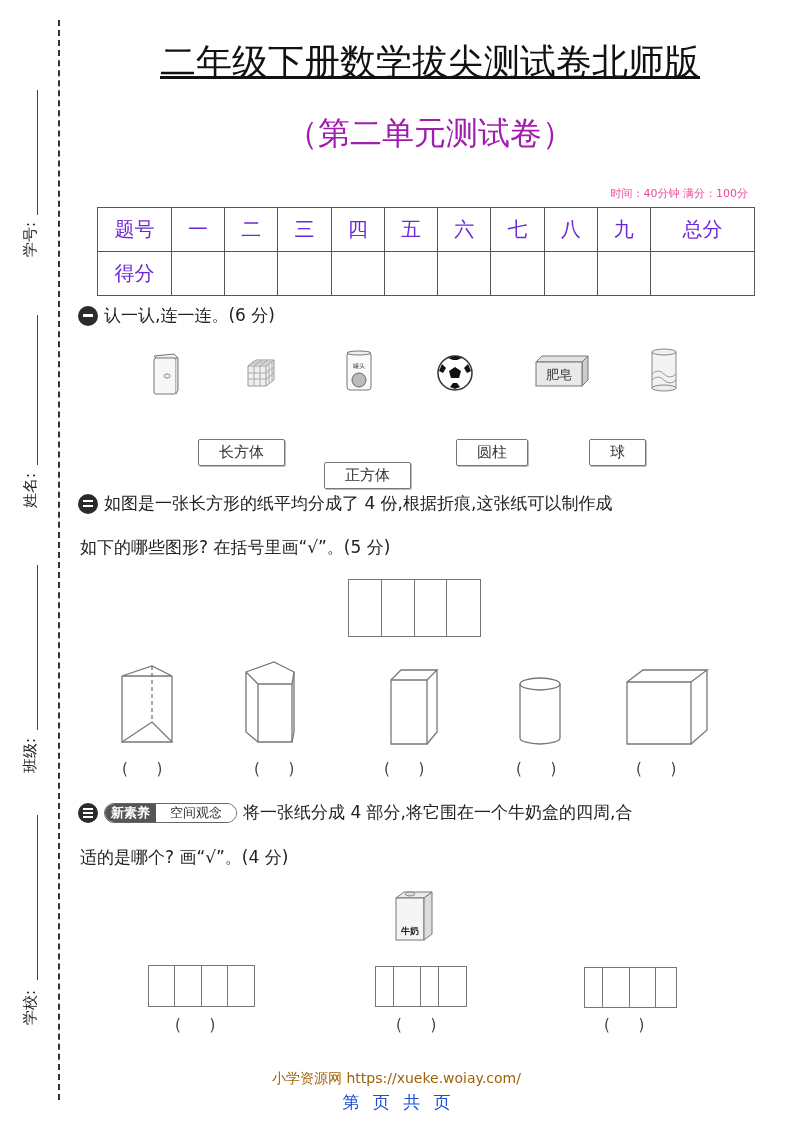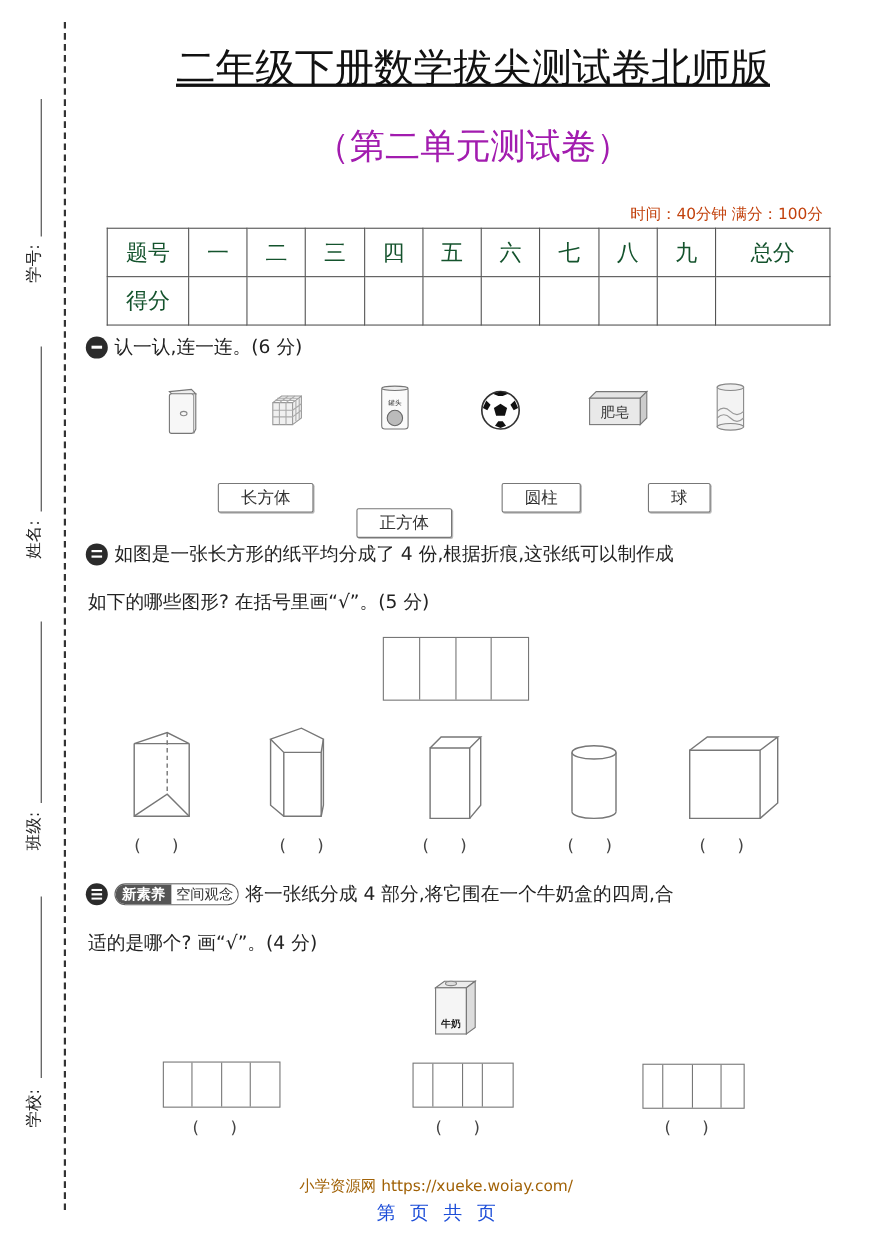--- a/index.html
+++ b/index.html
@@ -7,32 +7,32 @@
   body { position: relative; font-family: "DejaVu Sans", "Liberation Sans", sans-serif; color: #1a1a1a; }
 
   
   .cut-line { position: absolute; left: 58px; top: 20px; height: 1080px; border-left: 2px dashed #333; }
   .fill-line { position: absolute; left: 37px; width: 0; border-left: 1.5px solid #444; }
   .side-label { position: absolute; left: 20px; width: 30px; height: 40px; font-size: 15px; color: #222;
                 transform: rotate(-90deg); transform-origin: center; text-align: center; line-height: 30px; white-space: nowrap; }
 
   .title { position: absolute; left: 105px; top: 38px; width: 650px; text-align: center; font-size: 36px; font-weight: normal; letter-spacing: 0px; color: #111; text-decoration: underline; }
   .subtitle { position: absolute; left: 100px; top: 112px; width: 660px; text-align: center; font-size: 32px; color: #a21caf; }
-  .meta { position: absolute; right: 45px; top: 186px; font-size: 14px; color: #c2410c; }
+  .meta { position: absolute; right: 45px; top: 186px; font-size: 11px; color: #ec4899; }
 
   table.score { position: absolute; left: 97px; top: 207px; width: 658px; border-collapse: collapse; }
-  table.score td { border: 1px solid #555; height: 44px; text-align: center; font-size: 20px; color: #14532d; }
+  table.score td { border: 1px solid #555; height: 44px; text-align: center; font-size: 20px; color: #6d28d9; }
   table.score td.head { width: 74px; }
 
   .q-head { position: absolute; left: 78px; font-size: 17px; color: #222; display: flex; align-items: center; white-space: nowrap; justify-content: center; }
   .q-num { width: 20px; height: 20px; border-radius: 50%; background: #2b2b2b; color: #fff; font-size: 11px; display: inline-flex; align-items: center; justify-content: center; margin-right: 6px; font-weight: bold; }
   .q-line2 { position: absolute; left: 80px; font-size: 17px; color: #222; white-space: nowrap; }
   .tag-pill { display: inline-flex; border: 1px solid #666; border-radius: 10px; overflow: hidden; font-size: 13px; margin-right: 6px; height: 20px; align-items: stretch; }
   .tag-dark { background: #555; color: #fff; padding: 0 6px; display: flex; align-items: center; font-weight: bold; }
-  .tag-light { background: #fff; color: #333; padding: 0 4px; display: flex; align-items: center; }
+  .tag-light { background: #fff; color: #333; padding: 0 14px; display: flex; align-items: center; }
 
   .obj { position: absolute; }
   .label-box { position: absolute; border: 1.5px solid #777; border-radius: 2px; font-family: "DejaVu Serif", serif; font-size: 15px; padding: 3px 20px; color: #333; background: #fff; box-shadow: 1px 1px 0 #bbb; }
 
   .paper4 { position: absolute; border: 1.5px solid #777; display: flex; }
   .paper4 > div { border-right: 1.5px solid #777; height: 100%; }
   .paper4 > div:last-child { border-right: none; }
 
   .paren { position: absolute; font-size: 15px; color: #444; white-space: pre; }
   .footer-src { position: absolute; top: 1070px; left: 0; width: 793px; text-align: center; font-size: 14px; color: #a16207; }

